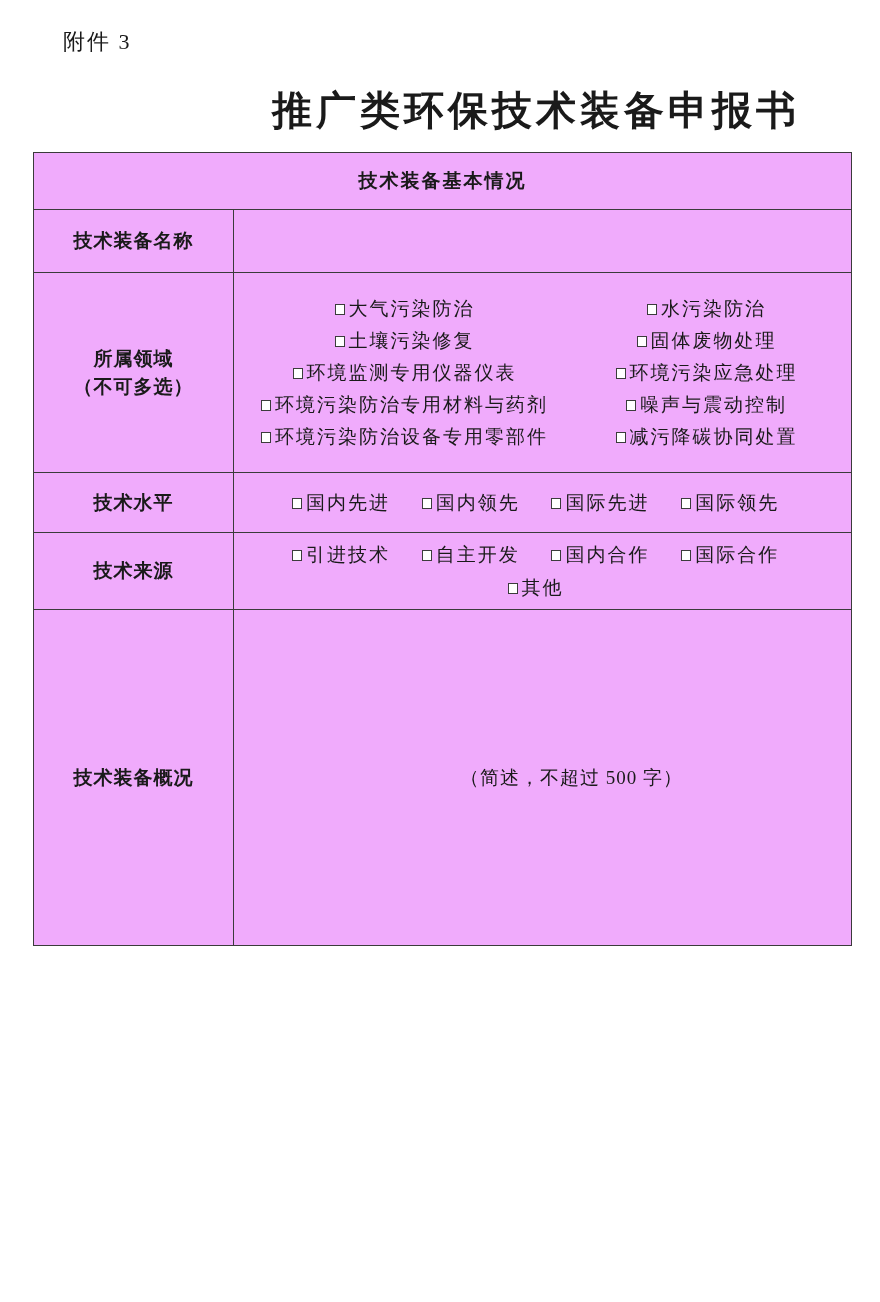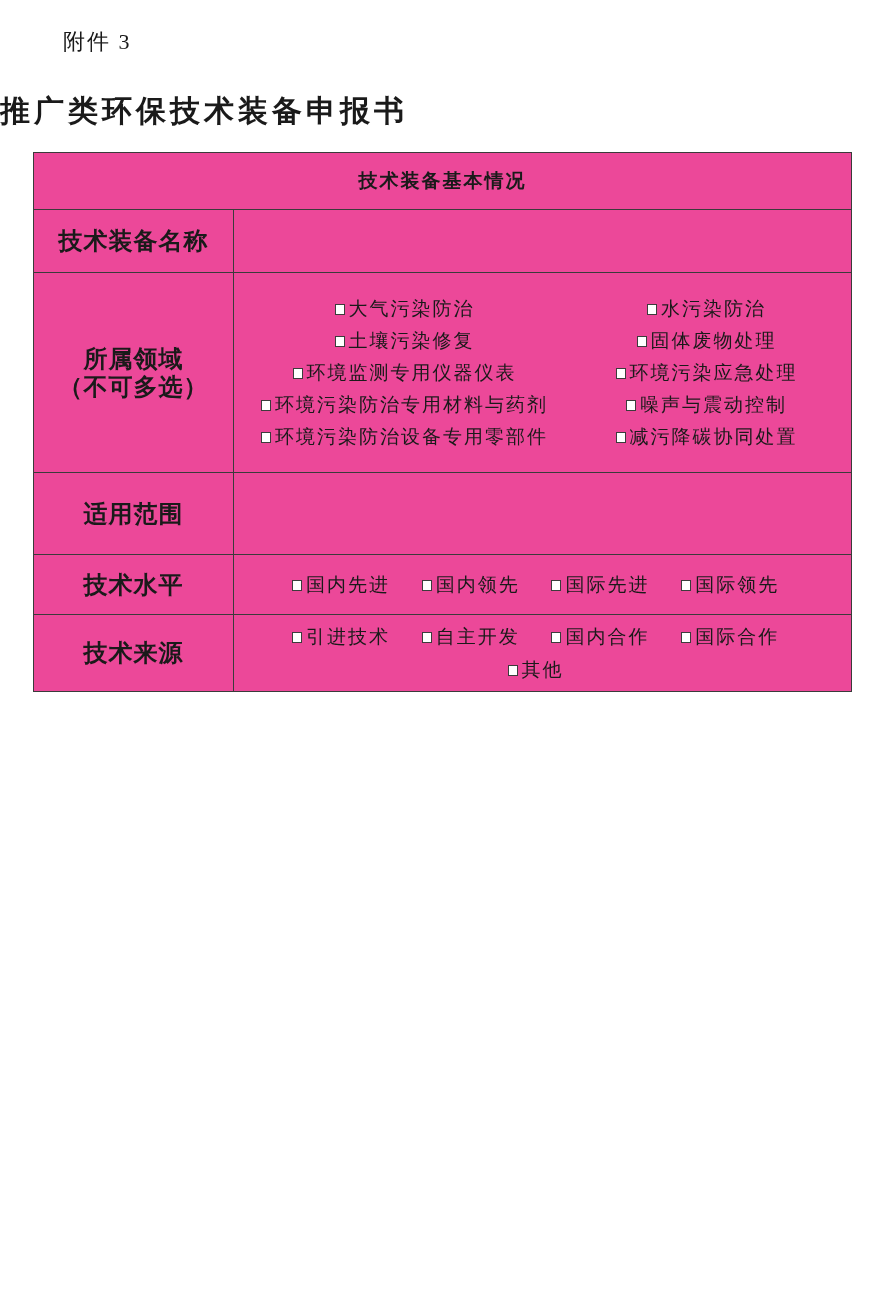--- a/index.html
+++ b/index.html
@@ -9,41 +9,41 @@
     font-family:"Liberation Serif","DejaVu Serif",serif;
     color:#1a1a1a;
   }
   .page { width:800px; height:1302px; padding-top:30px; }
 
   .attachment {
     margin-left:63px;
     font-size:22px; line-height:24px; letter-spacing:2px; font-weight:500;
   }
   .title {
-    margin-top:36px; text-align:left;
-    font-size:30px; line-height:42px; font-weight:bold; letter-spacing:4px;
+    margin-top:36px; text-align:right;
+    font-size:40px; line-height:42px; font-weight:bold; letter-spacing:4px;padding-left:35px;
   }
   .date-line {
     margin-top:36px; padding-right:86px; text-align:right;
     font-size:19px; line-height:22px;
   }
   .date-line .dl { letter-spacing:5px; }
   .date-line .dp { margin-left:33px; }
   .date-line .dp-first { margin-left:42px; }
 
   table.form {
     margin-left:33px; margin-top:20px;
     width:818px; border-collapse:collapse; table-layout:fixed;
   }
-  table.form td { border:1.5px solid #3b3b3b; background:#ec4899;text-align:center; }
+  table.form td { border:1.5px solid #3b3b3b; background:#f0abfc;text-align:center; }
 
   td.sec { text-align:center; font-size:19px; font-weight:bold; letter-spacing:2px; }
   td.lbl {
     text-align:center; vertical-align:middle;
-    font-size:24px; font-weight:bold; letter-spacing:1px; line-height:28px;
+    font-size:19px; font-weight:bold; letter-spacing:1px; line-height:28px;
   }
   td.content { vertical-align:middle; padding-left:13px; font-size:19px;margin-top:40px; }
   td.input { }
 
   .cb {
     display:inline-block; width:10px; height:11px;
     border:1.2px solid #3c3c3c; margin-right:4px; background:#fff;
   }
   .opt { letter-spacing:2px; white-space:nowrap; }
   .two-col { display:flex; }
@@ -105,24 +105,20 @@
             <span class="opt"><span class="cb"></span><span>水污染防治</span></span>
             <span class="opt"><span class="cb"></span><span>固体废物处理</span></span>
             <span class="opt"><span class="cb"></span><span>环境污染应急处理</span></span>
             <span class="opt"><span class="cb"></span><span>噪声与震动控制</span></span>
             <span class="opt"><span class="cb"></span><span>减污降碳协同处置</span></span>
           </div>
         </div>
       </td>
     </tr>
 
-    <tr style="height:82px">
-      <td class="lbl">适用范围</td>
-      <td colspan="6" class="input"></td>
-    </tr>
 
 
     <tr style="height:60px">
       <td class="lbl">技术水平</td>
       <td colspan="6" class="content">
         <div class="opt-line">
           <span class="opt"><span class="cb"></span><span>国内先进</span></span>
           <span class="opt"><span class="cb"></span><span>国内领先</span></span>
           <span class="opt"><span class="cb"></span><span>国际先进</span></span>
           <span class="opt"><span class="cb"></span><span>国际领先</span></span>
@@ -140,16 +136,22 @@
           <span class="opt"><span class="cb"></span><span>国际合作</span></span>
         </div>
         <div class="opt-line">
           <span class="opt"><span class="cb"></span><span>其他</span></span>
         </div>
       </td>
     </tr>
 
 
 
+    <tr style="height:336px">
+      <td class="lbl">技术装备概况</td>
+      <td colspan="6" class="overview-cell">
+        <span>（简述，不超过 500 字）</span>
+      </td>
+    </tr>
   </tbody>
     </table>
 
 </div>
 
 </body></html>

